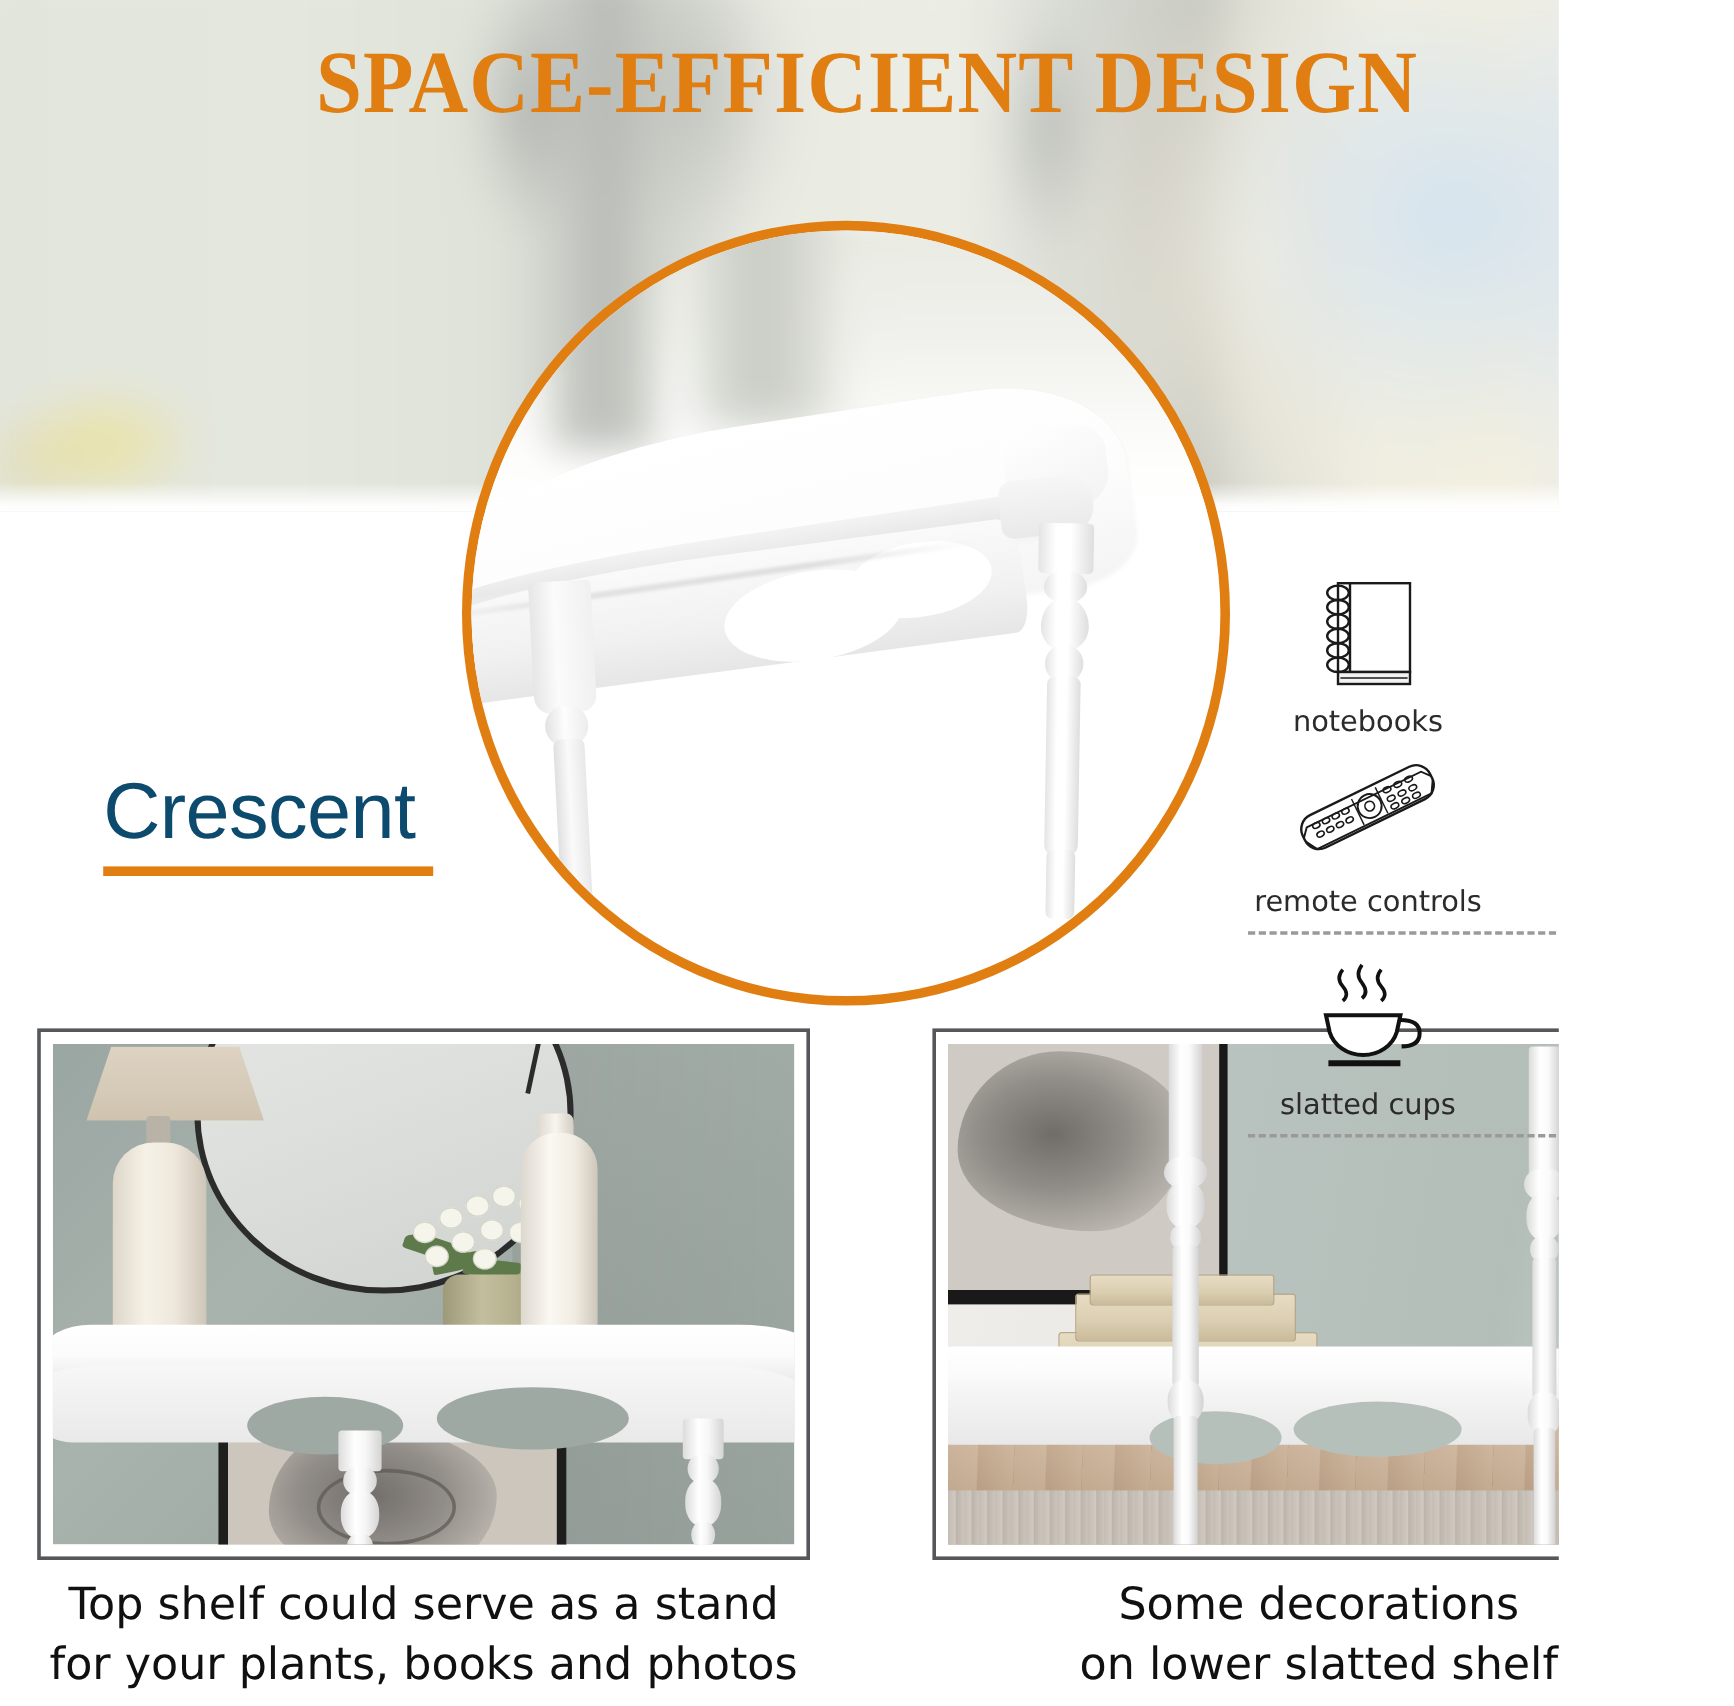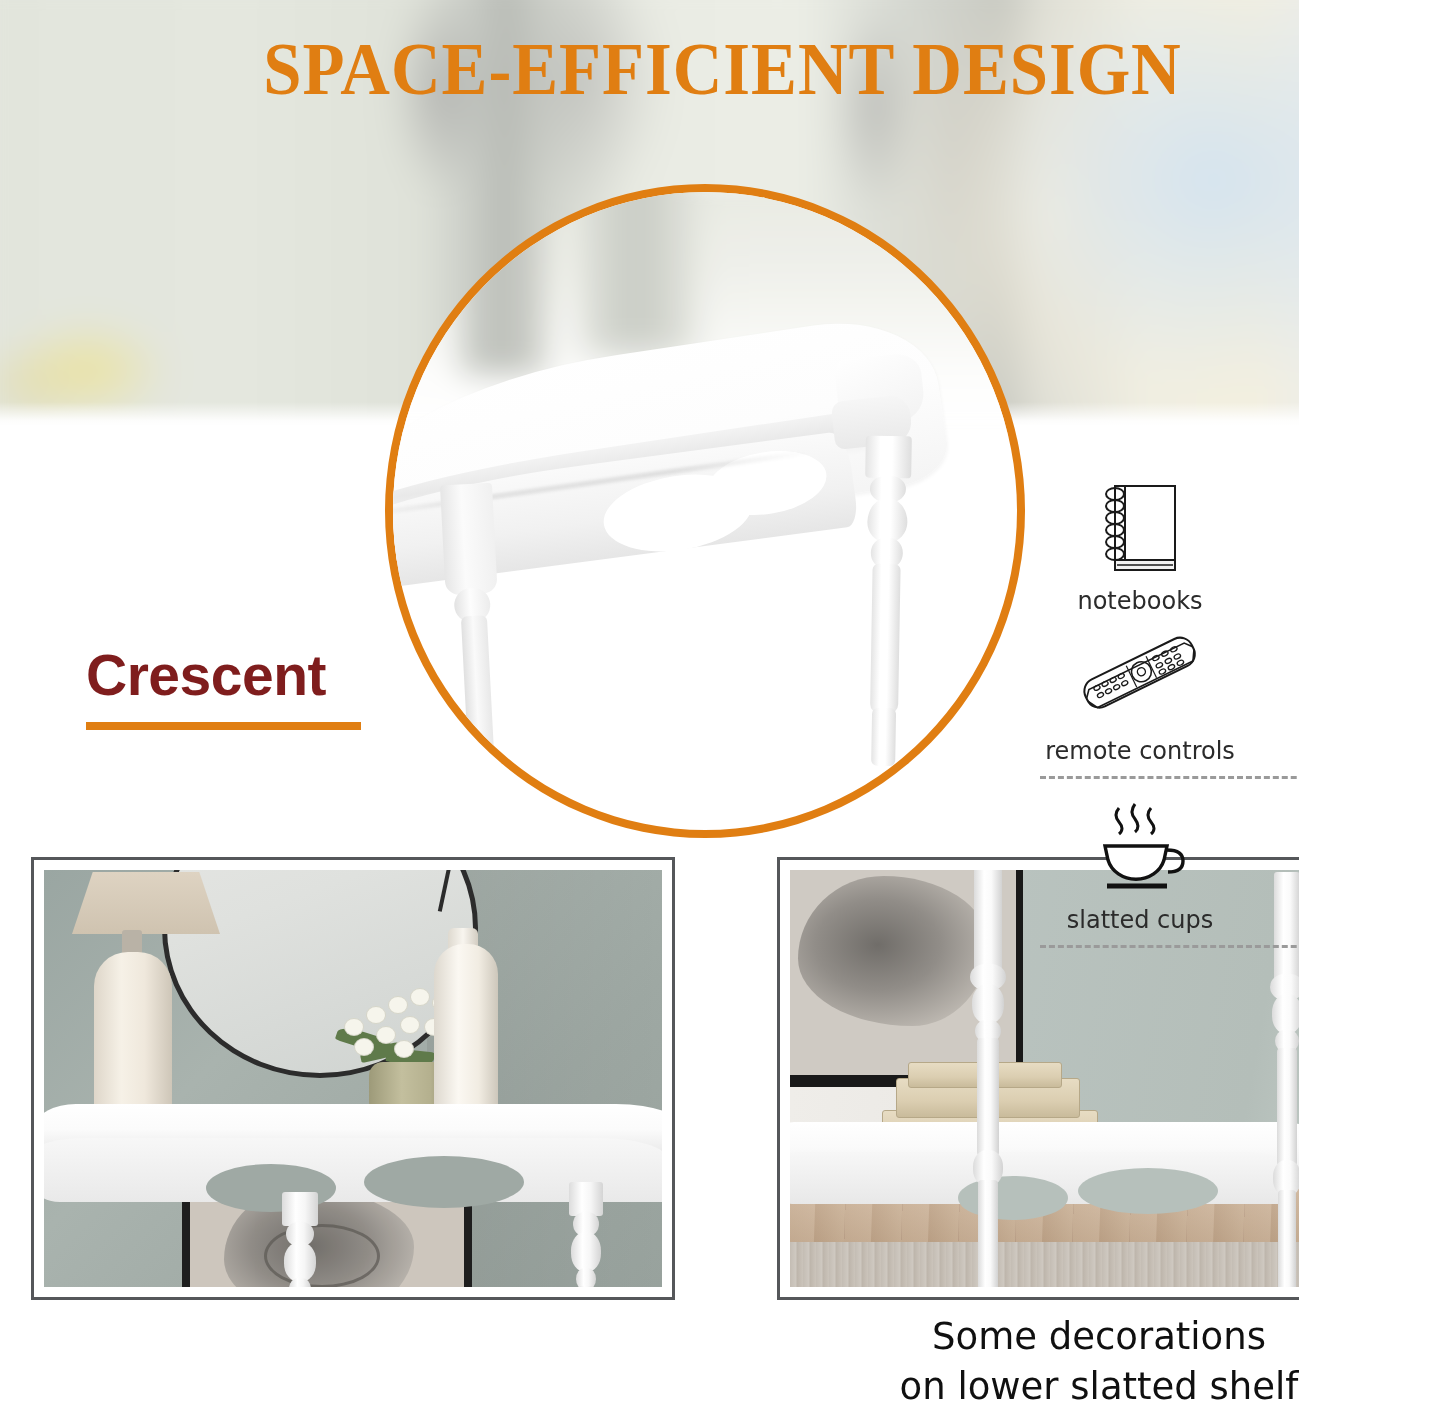--- a/index.html
+++ b/index.html
@@ -144,21 +144,21 @@
   .leg-r .s5{top:272px;left:11px;width:24px;height:58px;border-radius:6px;}
   
   .leg-l{position:absolute;left:62px;top:300px;width:52px;height:270px;transform:rotate(-3deg);}
   .leg-l .b0{position:absolute;left:0;top:0;width:52px;height:110px;background:linear-gradient(90deg,#e6e6e6,#fbfbfb 40%,#f0f0f0);border-radius:4px 4px 14px 14px;}
   .leg-l .b1{position:absolute;left:8px;top:104px;width:36px;height:34px;background:linear-gradient(90deg,#e2e2e2,#fdfdfd 45%,#ececec);border-radius:50%/55%;}
   .leg-l .b2{position:absolute;left:14px;top:132px;width:26px;height:140px;background:linear-gradient(90deg,#e0e0e0,#fafafa 45%,#e8e8e8);border-radius:6px;}
 
   
   .crescent-wrap{position:absolute;left:86px;top:644px;z-index:7;}
   .crescent-text{
-    font-size:57px;font-weight:bold;color:#7f1d1d;line-height:62px;letter-spacing:-.5px;
+    font-size:66px;font-weight:normal;color:#0c4a6e;line-height:62px;letter-spacing:-.5px;
   }
   .crescent-rule{margin-top:16px;width:275px;height:8px;background:#E07E12;}
 
   
   .icons{
     position:absolute;left:1040px;top:472px;width:400px;z-index:7;
   }
   .icon-row{display:flex;width:400px;flex-direction:column;}
   .icon-cell{width:200px;display:flex;flex-direction:column;align-items:center;}
   .icon-art{height:112px;display:flex;align-items:center;justify-content:center;}
@@ -502,18 +502,22 @@
           <i class="p1"></i>
           <i class="p2"></i>
           <i class="p3"></i>
           <i class="p4"></i>
           <i class="p5"></i>
           <i class="p6"></i>
       </div>
     </div>
   </div>
 
+  <div class="caption cap-l">
+    <div>Top shelf could serve as a stand</div>
+    <div>for your plants, books and photos</div>
+  </div>
   <div class="caption cap-r">
     <div>Some decorations</div>
     <div>on lower slatted shelf</div>
   </div>
 
 </div>
 
 </body></html>

